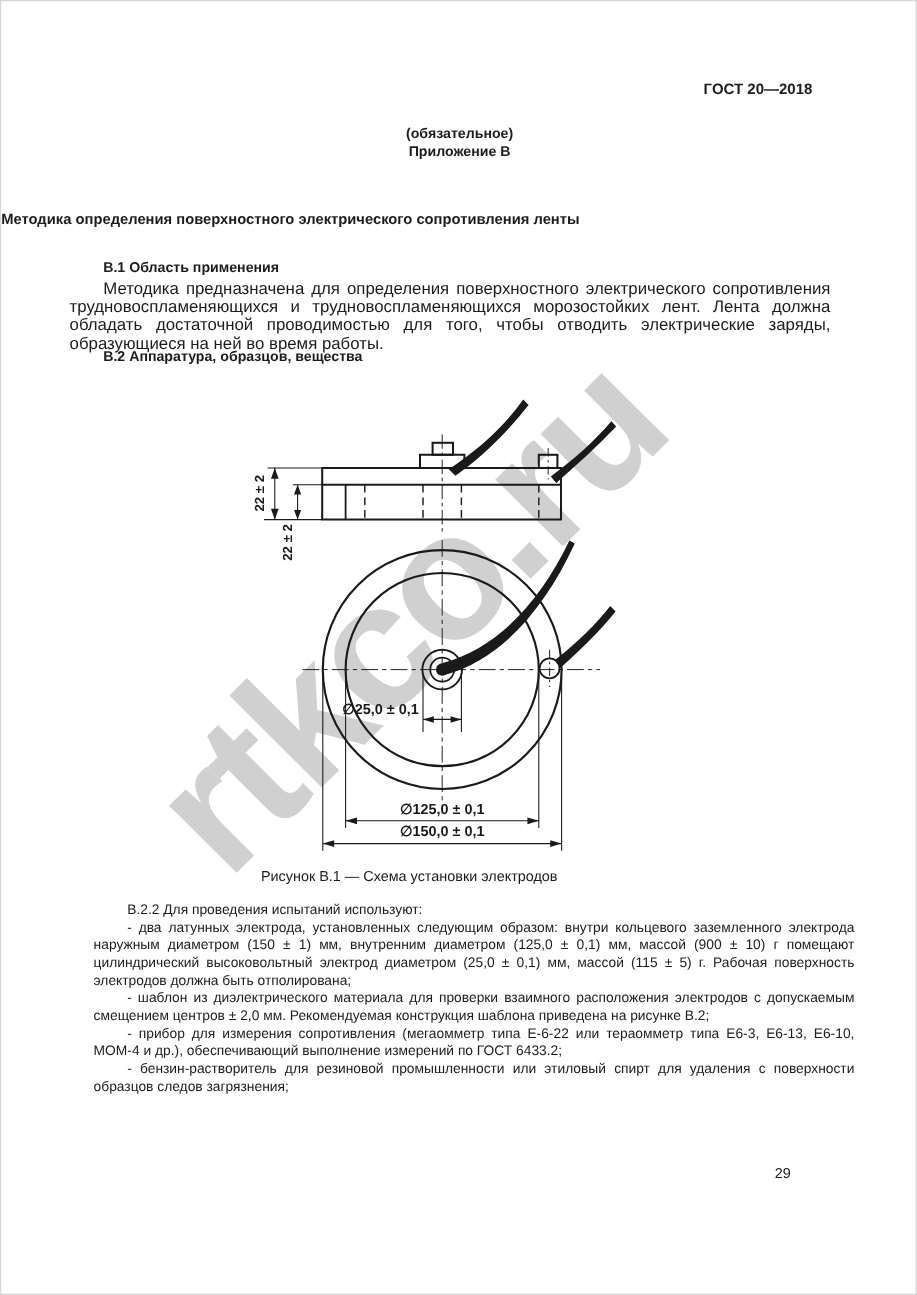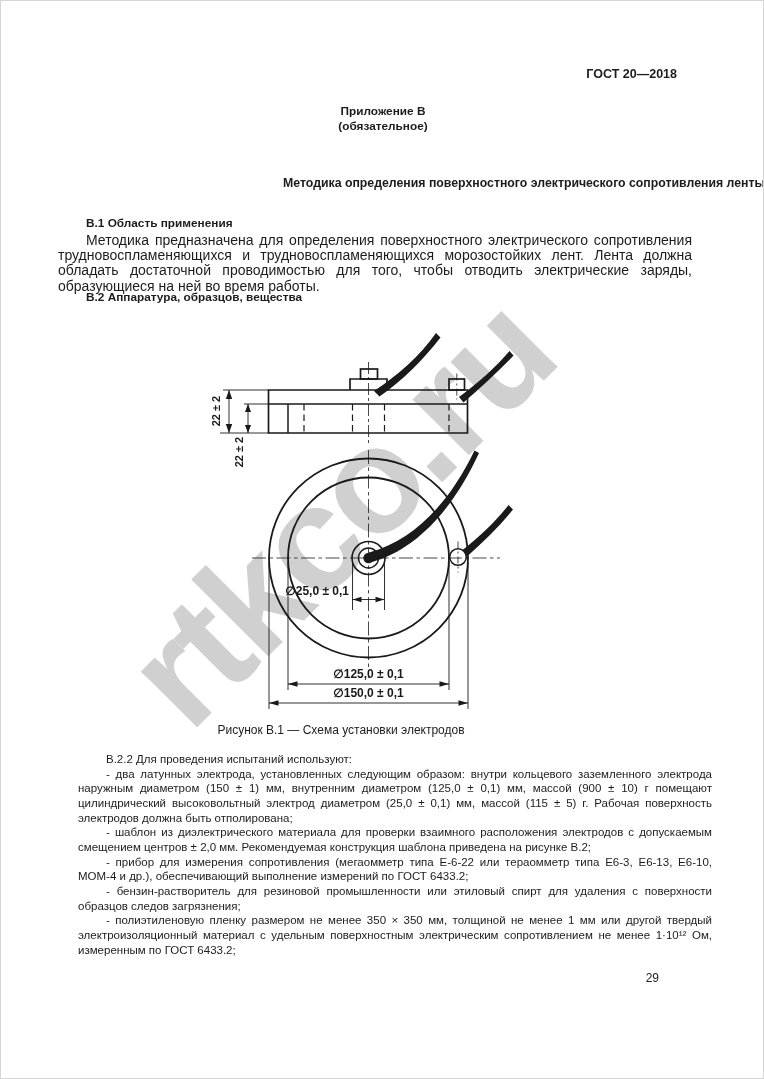--- a/index.html
+++ b/index.html
@@ -23,21 +23,21 @@
     letter-spacing:-4px;
     color:#d0d0d0;
     white-space:nowrap;
     transform-origin:left bottom;
     transform:rotate(-45deg);
     z-index:1;
     user-select:none;
   }
   .hdr-right { top:66px; right:86px; font-weight:bold; font-size:12.5px; }
   .appendix { top:103px; left:0; width:764px; text-align:center; font-weight:bold; font-size:11.8px; line-height:14.5px; }
-  .doc-title { top:175px; left:0; width:764px; text-align:right; font-weight:bold; font-size:12.3px; }
+  .doc-title { top:175px; left:0; width:764px; text-align:left; font-weight:bold; font-size:12.3px; }
   .sec-heading { font-weight:bold; font-size:11.8px;text-align:right; }
   .h-b1 { top:215px; left:85px; }
   .h-b2 { top:289px; left:85px; }
   .para {
     left:57px; width:634px;
     font-size:14px; line-height:15.2px;
     text-align:justify;
   }
   .para p { margin:0; text-indent:28px; }
   .p-b1 { top:232px; }
@@ -57,22 +57,22 @@
 </head>
 <body>
 
 <div class="page">
 
   <div class="watermark">rtkco.ru</div>
 
   <div class="layer hdr-right">ГОСТ 20—2018</div>
 
   <div class="layer appendix">
+    <div>(обязательное)</div>
     <div>Приложение В</div>
-    <div>(обязательное)</div>
   </div>
 
   <div class="layer doc-title">Методика определения поверхностного электрического сопротивления ленты</div>
 
   <div class="layer sec-heading h-b1">В.1 Область применения</div>
 
   <div class="layer para p-b1">
     <p>Методика предназначена для определения поверхностного электрического сопротивления трудновоспламеняющихся и трудновоспламеняющихся морозостойких лент. Лента должна обладать достаточной проводимостью для того, чтобы отводить электрические заряды, образующиеся на ней во время работы.</p>
   </div>
 
@@ -153,18 +153,17 @@
   </svg>
 
   <div class="layer fig-caption">Рисунок В.1 — Схема установки электродов</div>
 
   <div class="layer b22">
     <p>В.2.2 Для проведения испытаний используют:</p>
     <p>- два латунных электрода, установленных следующим образом: внутри кольцевого заземленного электрода наружным диаметром (150 ± 1) мм, внутренним диаметром (125,0 ± 0,1) мм, массой (900 ± 10) г помещают цилиндрический высоковольтный электрод диаметром (25,0 ± 0,1) мм, массой (115 ± 5) г. Рабочая поверхность электродов должна быть отполирована;</p>
     <p>- шаблон из диэлектрического материала для проверки взаимного расположения электродов с допускаемым смещением центров ± 2,0 мм. Рекомендуемая конструкция шаблона приведена на рисунке В.2;</p>
     <p>- прибор для измерения сопротивления (мегаомметр типа Е-6-22 или тераомметр типа Е6-3, Е6-13, Е6-10, МОМ-4 и др.), обеспечивающий выполнение измерений по ГОСТ 6433.2;</p>
     <p>- бензин-растворитель для резиновой промышленности или этиловый спирт для удаления с поверхности образцов следов загрязнения;</p>
-    <p>- полиэтиленовую пленку размером не менее 350 × 350 мм, толщиной не менее 1 мм или другой твердый электроизоляционный материал с удельным поверхностным электрическим сопротивлением не менее 1·10¹² Ом, измеренным по ГОСТ 6433.2;</p>
   </div>
 
   <div class="layer page-num">29</div>
 
 </div>
 
 </body></html>

